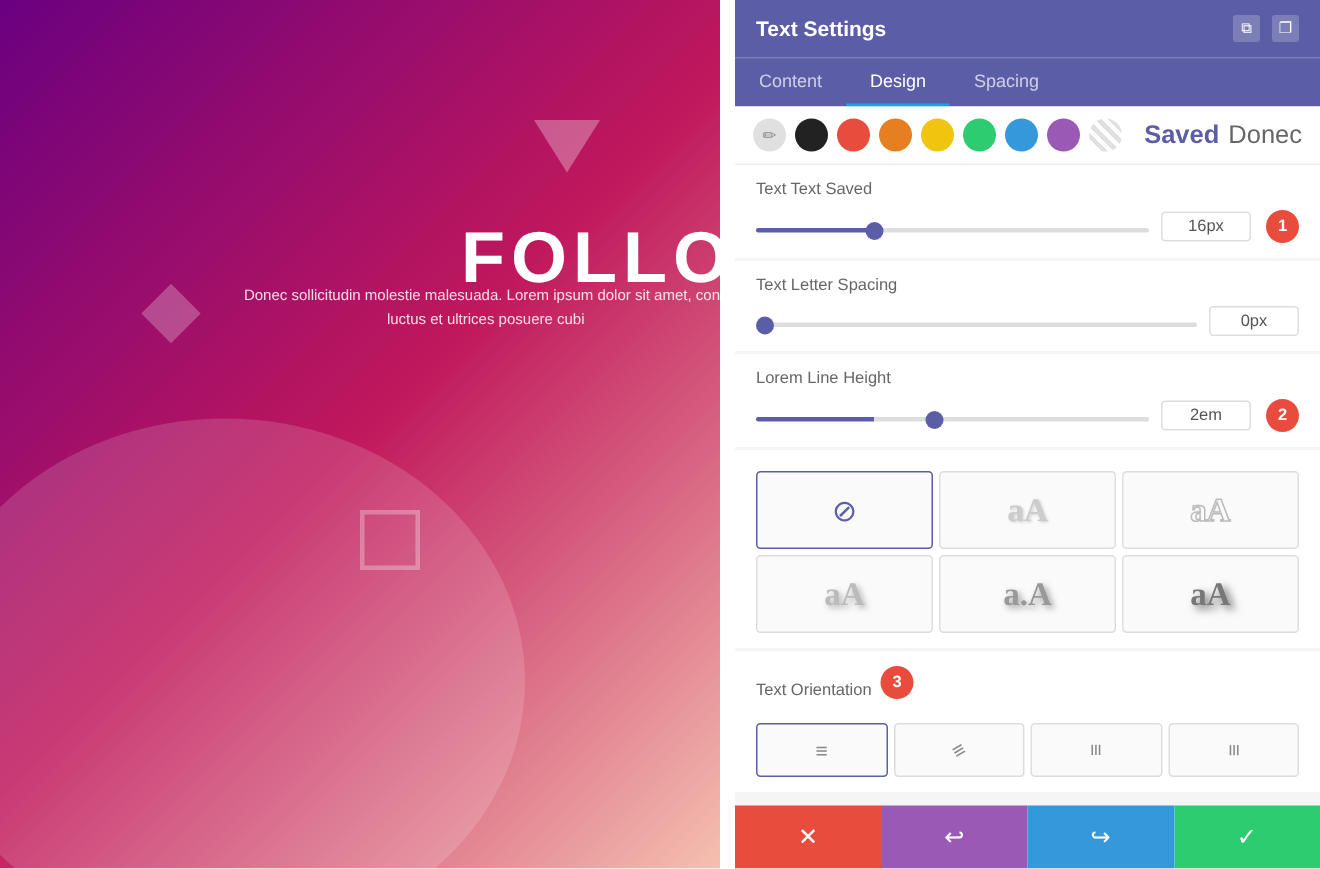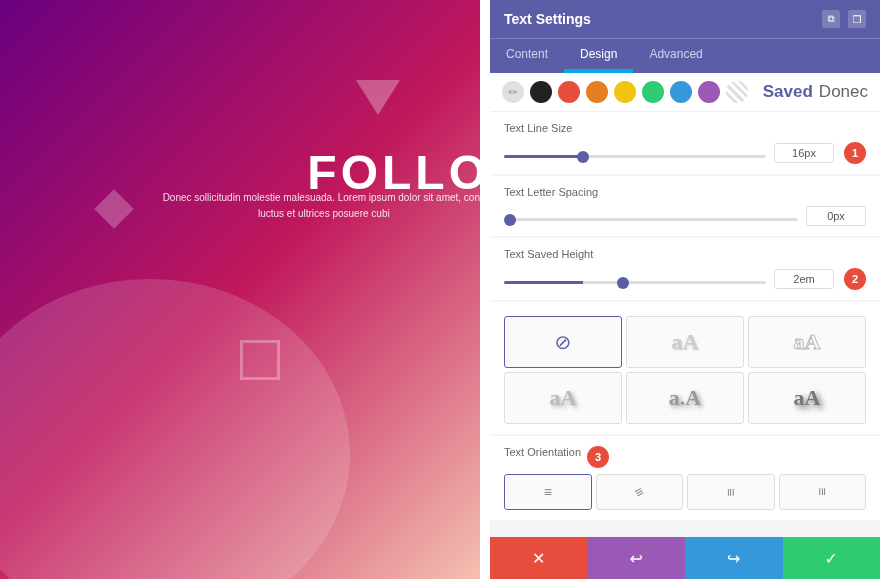--- a/index.html
+++ b/index.html
@@ -121,21 +121,21 @@
     .panel-tab {
       padding: 8px 16px;
       font-size: 12px;
       color: rgba(255,255,255,0.7);
       cursor: pointer;
       border-bottom: 2px solid transparent;
     }
 
     .panel-tab.active {
       color: white;
-      border-bottom: 4px solid #0ea5e9;
+      border-bottom: 2px solid #0ea5e9;
     }
 
     
     .panel-body {
       flex: 1;
       overflow-y: auto;
       background: #f5f5f5;
       padding: 0;
     }
 
@@ -357,21 +357,21 @@
     <span class="panel-title">Text Settings</span>
     <div class="panel-header-icons">
       <div class="panel-header-icon">⧉</div>
       <div class="panel-header-icon">❐</div>
     </div>
   </div>
 
   <div class="panel-tabs">
     <div class="panel-tab">Content</div>
     <div class="panel-tab active">Design</div>
-    <div class="panel-tab">Advanced</div>
+    <div class="panel-tab">Spacing</div>
   </div>
 
   <div class="panel-body">
 
     <div class="color-row">
       <div class="color-dot pencil">✏</div>
       <div class="color-dot" style="background:#222"></div>
       <div class="color-dot" style="background:#e74c3c"></div>
       <div class="color-dot" style="background:#e67e22"></div>
       <div class="color-dot" style="background:#f1c40f"></div>
@@ -379,42 +379,42 @@
       <div class="color-dot" style="background:#3498db"></div>
       <div class="color-dot" style="background:#9b59b6"></div>
       <div class="color-dot striped"></div>
       <div class="saved-recent">
         <span class="active">Saved</span>
         <span>Donec</span>
       </div>
     </div>
 
     <div class="spacing-section" style="position:relative;">
-      <div class="setting-label">Text Line Size</div>
+      <div class="setting-label">Text Text Saved</div>
       <div class="setting-row">
         <div class="slider-container slider-track-purple">
           <input type="range" min="1" max="100" value="30" style="">
         </div>
         <input type="text" class="value-input" value="16px" style="">
         <div class="badge-overlay" style="position:static; margin-left:2px;">1</div>
       </div>
     </div>
 
     <div class="spacing-section">
       <div class="setting-label">Text Letter Spacing</div>
       <div class="setting-row">
         <div class="slider-container">
           <input type="range" min="0" max="100" value="0" style="">
         </div>
         <input type="text" class="value-input" value="0px" style="">
       </div>
     </div>
 
     <div class="spacing-section">
-      <div class="setting-label">Text Saved Height</div>
+      <div class="setting-label">Lorem Line Height</div>
       <div class="setting-row">
         <div class="slider-container slider-track-purple">
           <input type="range" min="0" max="100" value="45" style="">
         </div>
         <input type="text" class="value-input" value="2em" style="">
         <div class="badge-overlay" style="position:static; margin-left:2px;">2</div>
       </div>
     </div>
 
     <div class="settings-section">
@@ -434,21 +434,21 @@
         <div class="shadow-option">
           <span class="shadow-text" style="font-size:22px; color:#999; text-shadow:2px 2px 5px rgba(0,0,0,0.4);">a.A</span>
         </div>
         <div class="shadow-option">
           <span class="shadow-text" style="font-size:22px; color:#777; text-shadow:3px 3px 6px rgba(0,0,0,0.6);">aA</span>
         </div>
       </div>
     </div>
 
     <div class="settings-section" style="position:relative;">
-      <div style="display:flex; align-items:flex-start; gap:6px; margin-bottom:6px;">
+      <div style="display:flex; align-items:flex-end; gap:6px; margin-bottom:16px;">
         <span class="setting-label" style="margin-bottom:0;">Text Orientation</span>
         <div class="badge-overlay" style="position:static;">3</div>
       </div>
       <div class="orientation-grid">
         <div class="orientation-option selected">
           <span style="font-size:14px; color:#888; line-height:1;">≡</span>
         </div>
         <div class="orientation-option">
           <span style="font-size:14px; color:#888; transform:rotate(-30deg); display:inline-block;">≡</span>
         </div>

